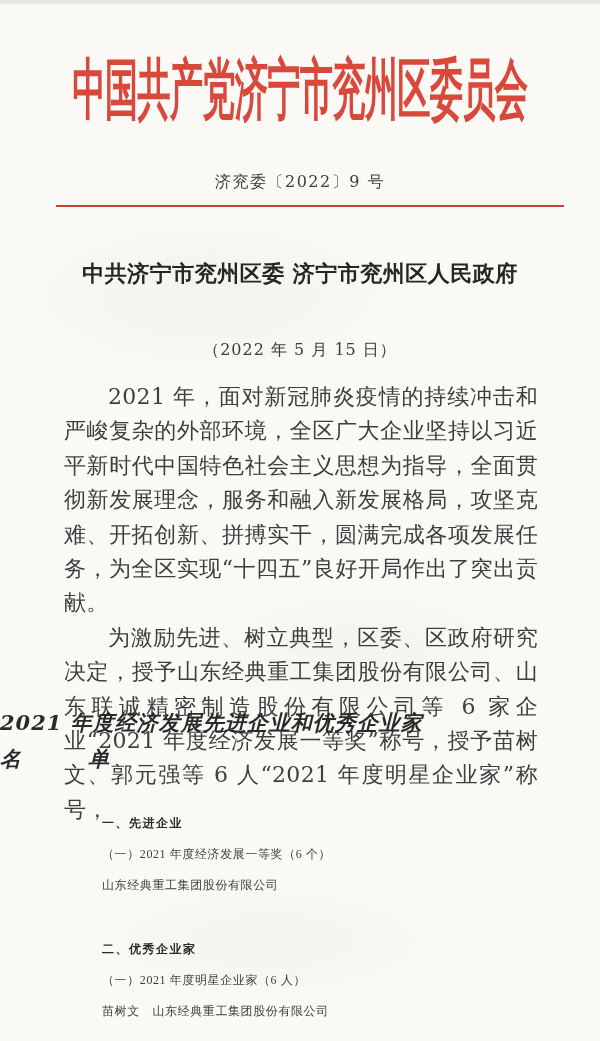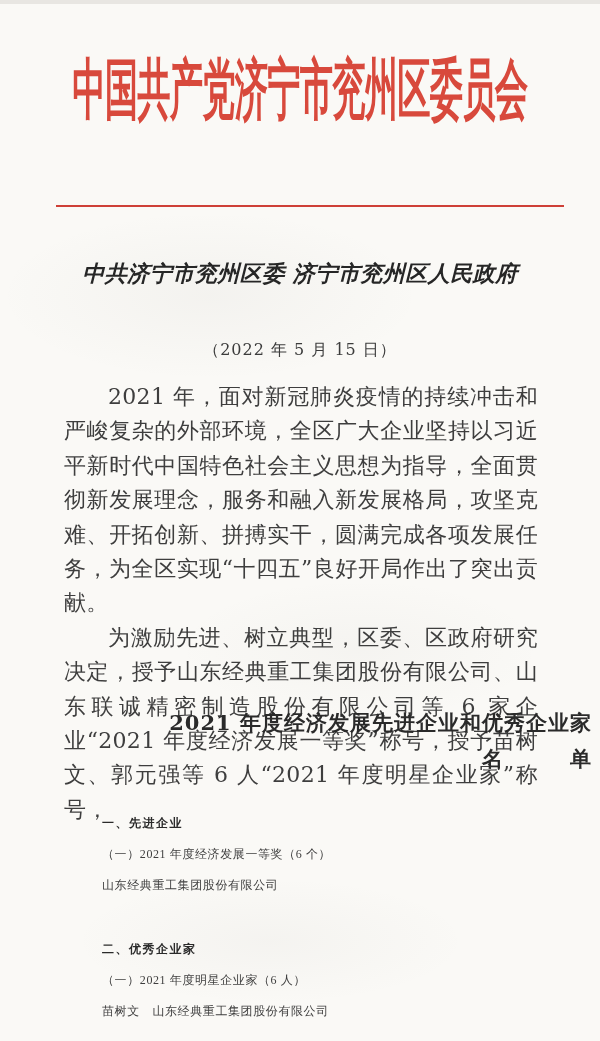--- a/index.html
+++ b/index.html
@@ -49,21 +49,20 @@
   }
   .doc-title {
     position: absolute;
     top: 252px; left: 0; right: 0;
     text-align: center;
     font-size: 22px;
     font-weight: bold;
     line-height: 34px;
     letter-spacing: 0.5px;
     color: #262626;
-    font-style: italic;
   }
   .doc-date {
     position: absolute;
     top: 336px; left: 0; right: 0;
     text-align: center;
     font-size: 16px;
     letter-spacing: 1px;
     color: #3c3c3c;
   }
   .body-text {
@@ -73,26 +72,27 @@
     font-size: 22px;
     line-height: 34.4px;
     letter-spacing: 0.3px;
     text-align: justify;
     color: #3e3e3e;
   }
   .body-text p { margin: 0; text-indent: 2em; }
   .roster-heading {
     position: absolute;
     top: 701px; left: 0; right: 8px;
-    text-align: right;
+    text-align: left;
     font-size: 21px;
     font-weight: bold;
     line-height: 36px;
     letter-spacing: 1px;
     color: #2a2a2a;
+    font-style: italic;
   }
   .section {
     position: absolute;
     left: 102px;
     font-size: 12px;
     line-height: 31px;
     letter-spacing: 0.6px;
   }
   .section-1 { top: 804px; }
   .section-2 { top: 930px; }
@@ -105,20 +105,21 @@
 </style>
 </head>
 <body>
 
 <div class="page">
 
   <div class="letterhead">
     <span class="stretch">中国共产党济宁市兖州区委员会</span>
   </div>
 
+  <div class="doc-number">济兖委〔2022〕9 号</div>
 
   <div class="red-line"></div>
 
   <div class="doc-title">
     <div>中共济宁市兖州区委 济宁市兖州区人民政府</div>
   </div>
 
   <div class="doc-date">（2022 年 5 月 15 日）</div>
 
   <div class="body-text">

